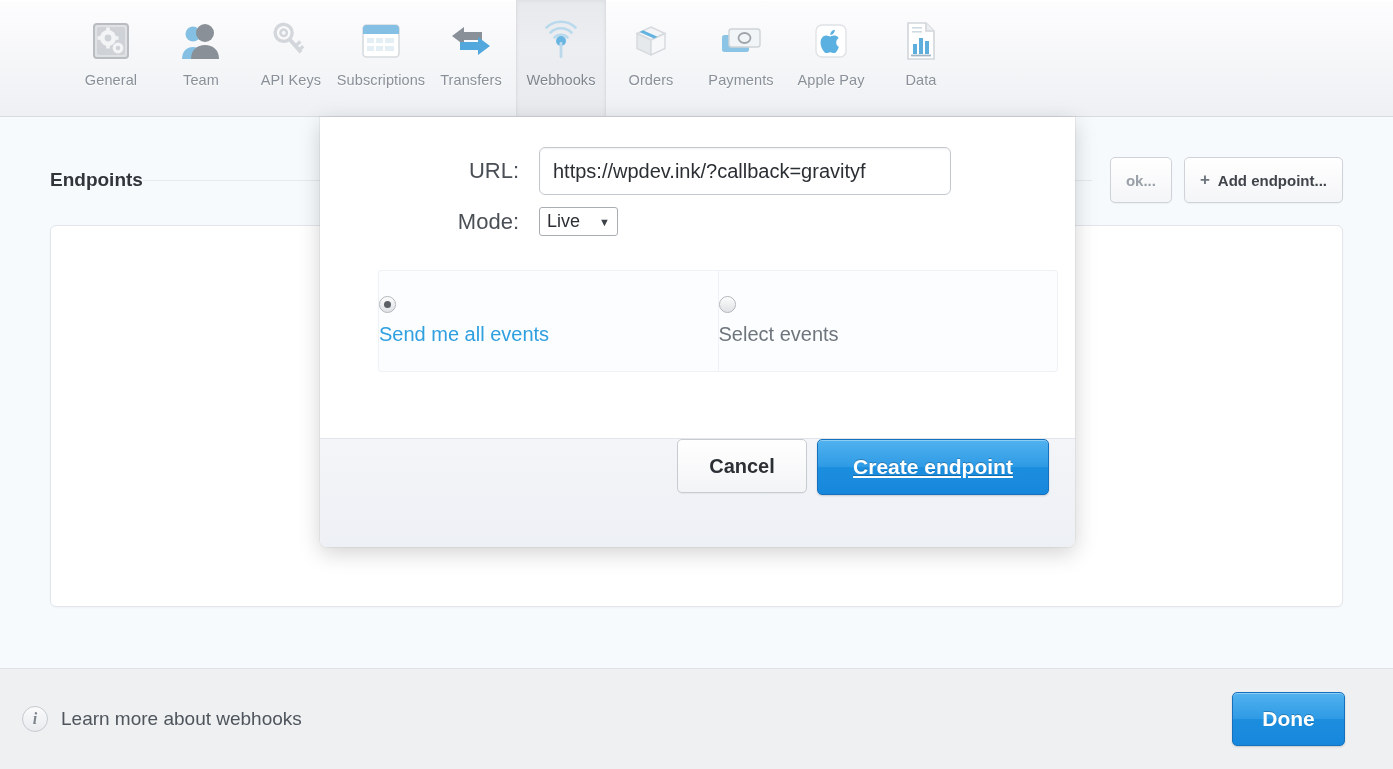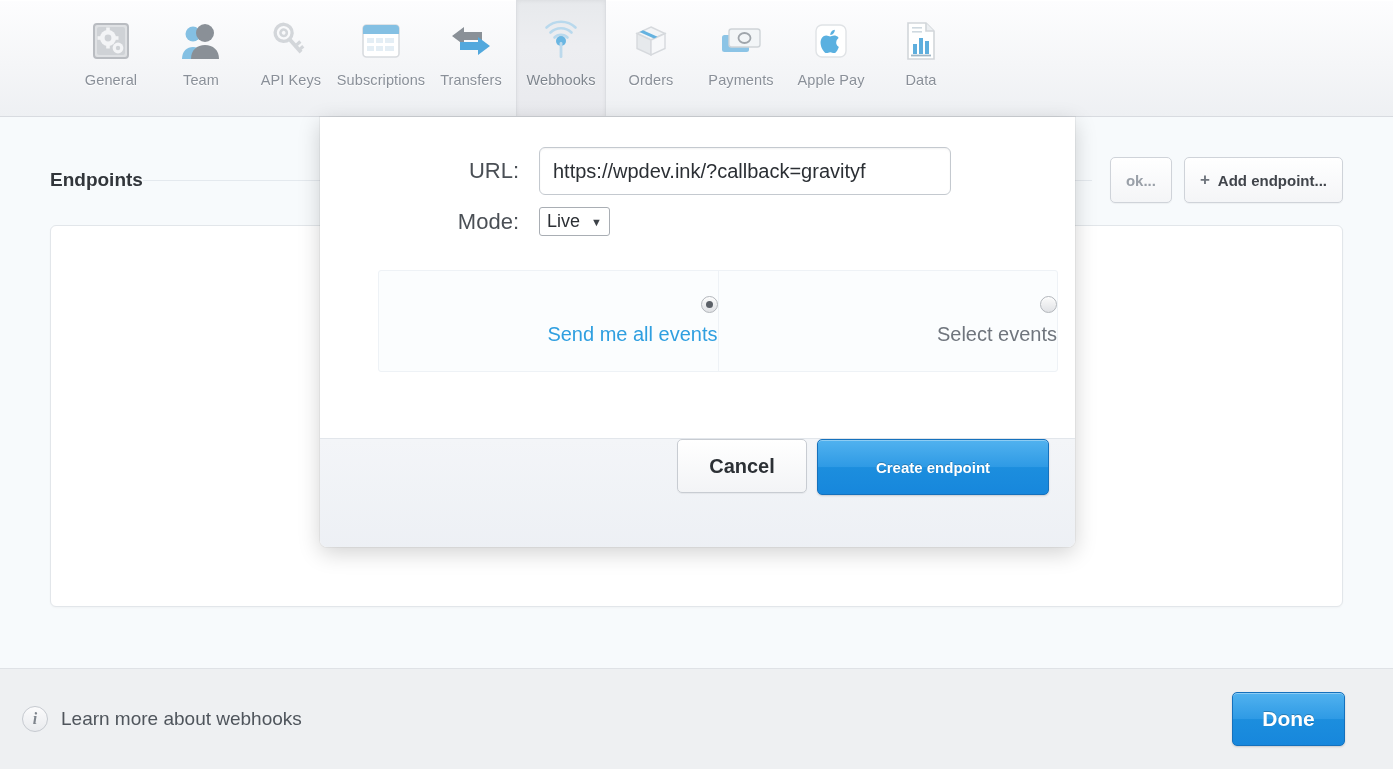--- a/index.html
+++ b/index.html
@@ -156,37 +156,37 @@
     box-shadow: inset 0 1px 2px rgba(0,0,0,0.055);
     outline: none;
   }
   .mode-select {
     height: 29px;
     border: 1px solid #a9aeb4;
     border-radius: 3px;
     background: #ffffff;
     font-size: 18px; color: #2b2f34;
     padding: 0 7px;
-    display: inline-flex; align-items: center; gap: 11px;
+    display: inline-flex; align-items: center; gap: 19px;
     cursor: default;
   }
   .caret { font-size: 11px; color: #3d4248; }
 
   .events-box {
     margin: 34px 0 0 20px;
     width: 680px; height: 102px;
     border: 1px solid #eef2f6;
     border-radius: 3px;
     background: #fbfdfe;
     display: flex;
   }
   .event-opt {
     flex: 1;
     display: flex; flex-direction: column;
-    align-items: flex-end; justify-content: center;
+    align-items: flex-start; justify-content: center;
     gap: 10px;
     cursor: default;
   }
   .event-opt + .event-opt { border-left: 1px solid #eef2f6; }
   .radio {
     width: 17px; height: 17px; border-radius: 50%;
     background: linear-gradient(to bottom, #fbfbfb, #e0e2e5);
     border: 1px solid #b2b6bb;
     box-shadow: inset 0 1px 1px rgba(255,255,255,0.9);
     display: flex; align-items: center; justify-content: center;
@@ -209,21 +209,21 @@
   #cancel-button {
     width: 130px; height: 54px;
     background: linear-gradient(to bottom, #ffffff 0%, #f3f4f6 100%);
     border: 1px solid #c8ccd2;
     border-radius: 5px;
     font-size: 20px; font-weight: bold; color: #2c3035;
     display: flex; align-items: center; justify-content: center;
     box-shadow: 0 1px 1px rgba(0,0,0,0.05);
     cursor: default;
   }
-  #create-endpoint-button { width: 232px; height: 56px; font-size: 15px; }
+  #create-endpoint-button { width: 232px; height: 56px; font-size: 21px; text-decoration: underline; }
 </style>
 </head>
 <body>
 
 <div class="toolbar">
 
   <div class="tab">
     <span class="tab-icon">
       <svg width="40" height="40" viewBox="0 0 40 40">
         <rect x="3" y="3" width="34" height="34" rx="3" fill="#dfe1e4" stroke="#b9bcc1" stroke-width="2"></rect>

